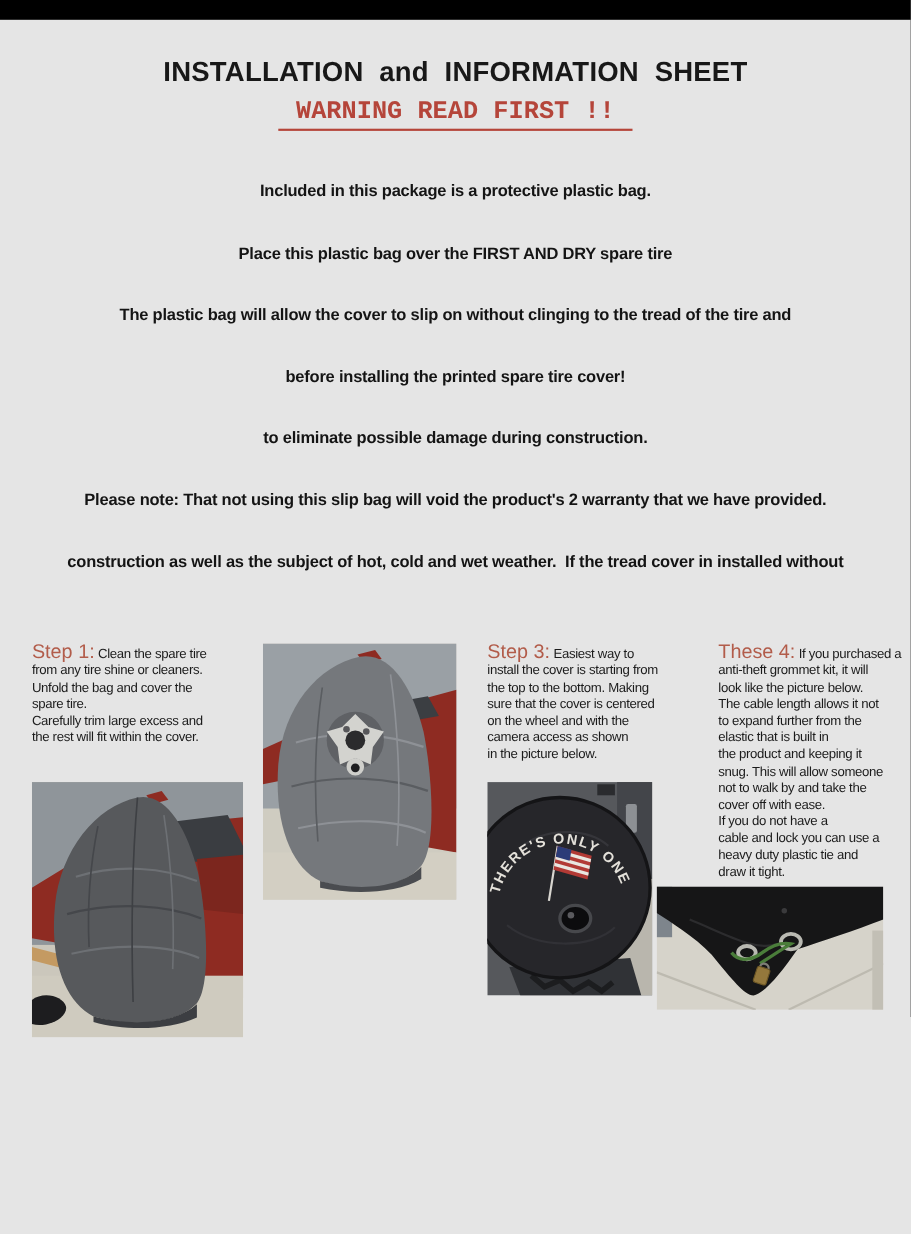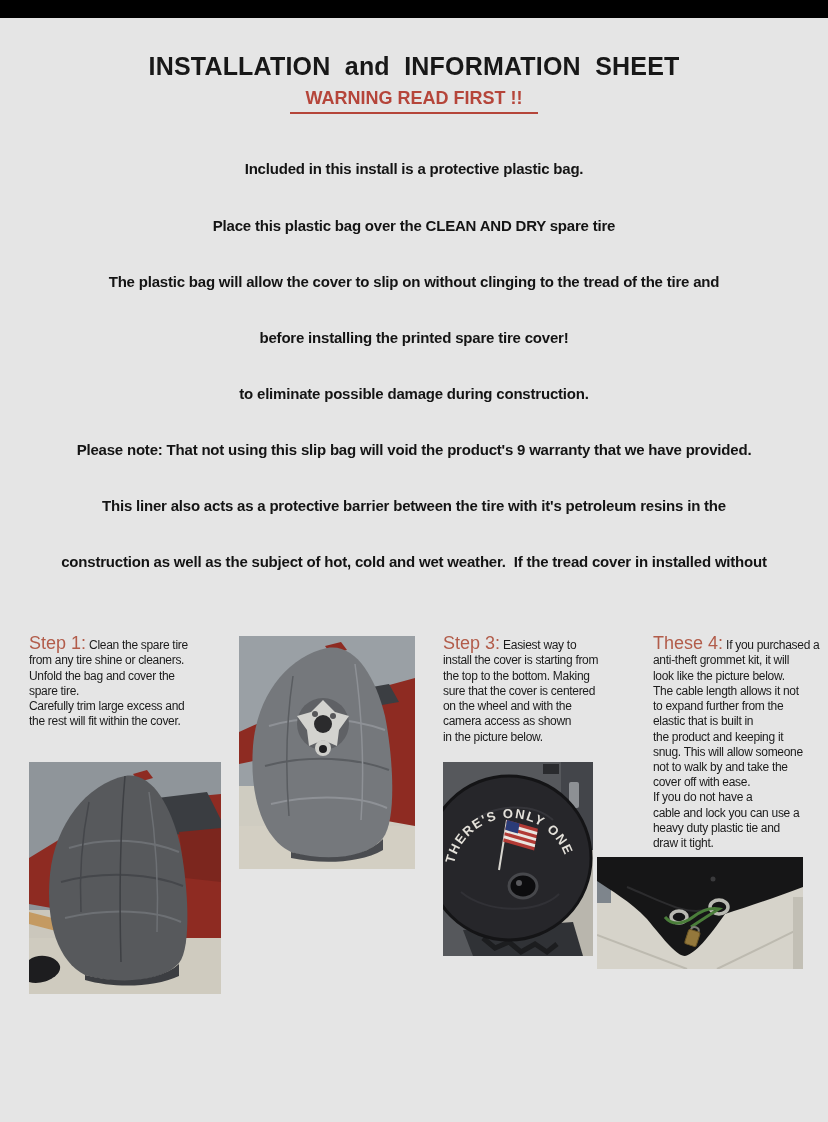--- a/index.html
+++ b/index.html
@@ -10,22 +10,22 @@
   .sheet{
     position:absolute;top:18px;left:0;width:828px;height:1108px;
     background:#e5e5e5;overflow:hidden;
   }
   .doc-title{
     margin-top:34px;text-align:center;font-size:25px;font-weight:700;
     letter-spacing:.2px;white-space:pre-wrap;color:#181818;
   }
   .warn-head-wrap{text-align:center;margin-top:7px;}
   .warn-head{
-    display:inline-block;font-size:18px;font-weight:700;color:#b5453a;
-    border-bottom:2px solid #b5453a;padding:0 16px 3px 16px;white-space:pre-wrap;
+    display:inline-block;font-size:23px;font-weight:700;color:#b5453a;
+    border-bottom:2px solid #b5453a;padding:0 16px 3px 16px;white-space:pre-wrap;font-family:Liberation Mono, monospace;
   }
   .intro{margin-top:9px;text-align:center;font-weight:700;font-size:15px;
     line-height:18.7px;letter-spacing:-.2px;white-space:pre-wrap;}
   .steps-grid{
     display:grid;grid-template-columns:204px 198px 204px 178px;
     column-gap:6px;padding-left:29px;margin-top:27px;
   }
   .step-text-block{min-height:126px;}
   .step-para{margin:0;font-size:12px;line-height:15.2px;letter-spacing:-.3px;
     white-space:pre-line;color:#1b1b1b;}
@@ -43,27 +43,26 @@
 
 <div class="sheet">
 
   <div class="doc-title">INSTALLATION  and  INFORMATION  SHEET</div>
 
   <div class="warn-head-wrap">
     <span class="warn-head">WARNING READ FIRST !!</span>
   </div>
 
   <div class="intro">
-    <div>Included in this install is a protective plastic bag.</div>
-    <div>Place this plastic bag over the CLEAN AND DRY spare tire</div>
+    <div>Included in this package is a protective plastic bag.</div>
+    <div>Place this plastic bag over the FIRST AND DRY spare tire</div>
     <div>The plastic bag will allow the cover to slip on without clinging to the tread of the tire and</div>
     <div>before installing the printed spare tire cover!</div>
     <div>to eliminate possible damage during construction.</div>
-    <div>Please note: That not using this slip bag will void the product's 9 warranty that we have provided.</div>
-    <div>This liner also acts as a protective barrier between the tire with it's petroleum resins in the</div>
+    <div>Please note: That not using this slip bag will void the product's 2 warranty that we have provided.</div>
     <div>construction as well as the subject of hot, cold and wet weather.  If the tread cover in installed without</div>
   </div>
 
   <div class="steps-grid">
 
     <div>
       <div class="step-text-block">
         <p class="step-para"><span class="step-label">Step 1:</span> <span>Clean the spare tire
 from any tire shine or cleaners.
  Unfold the bag and cover the

